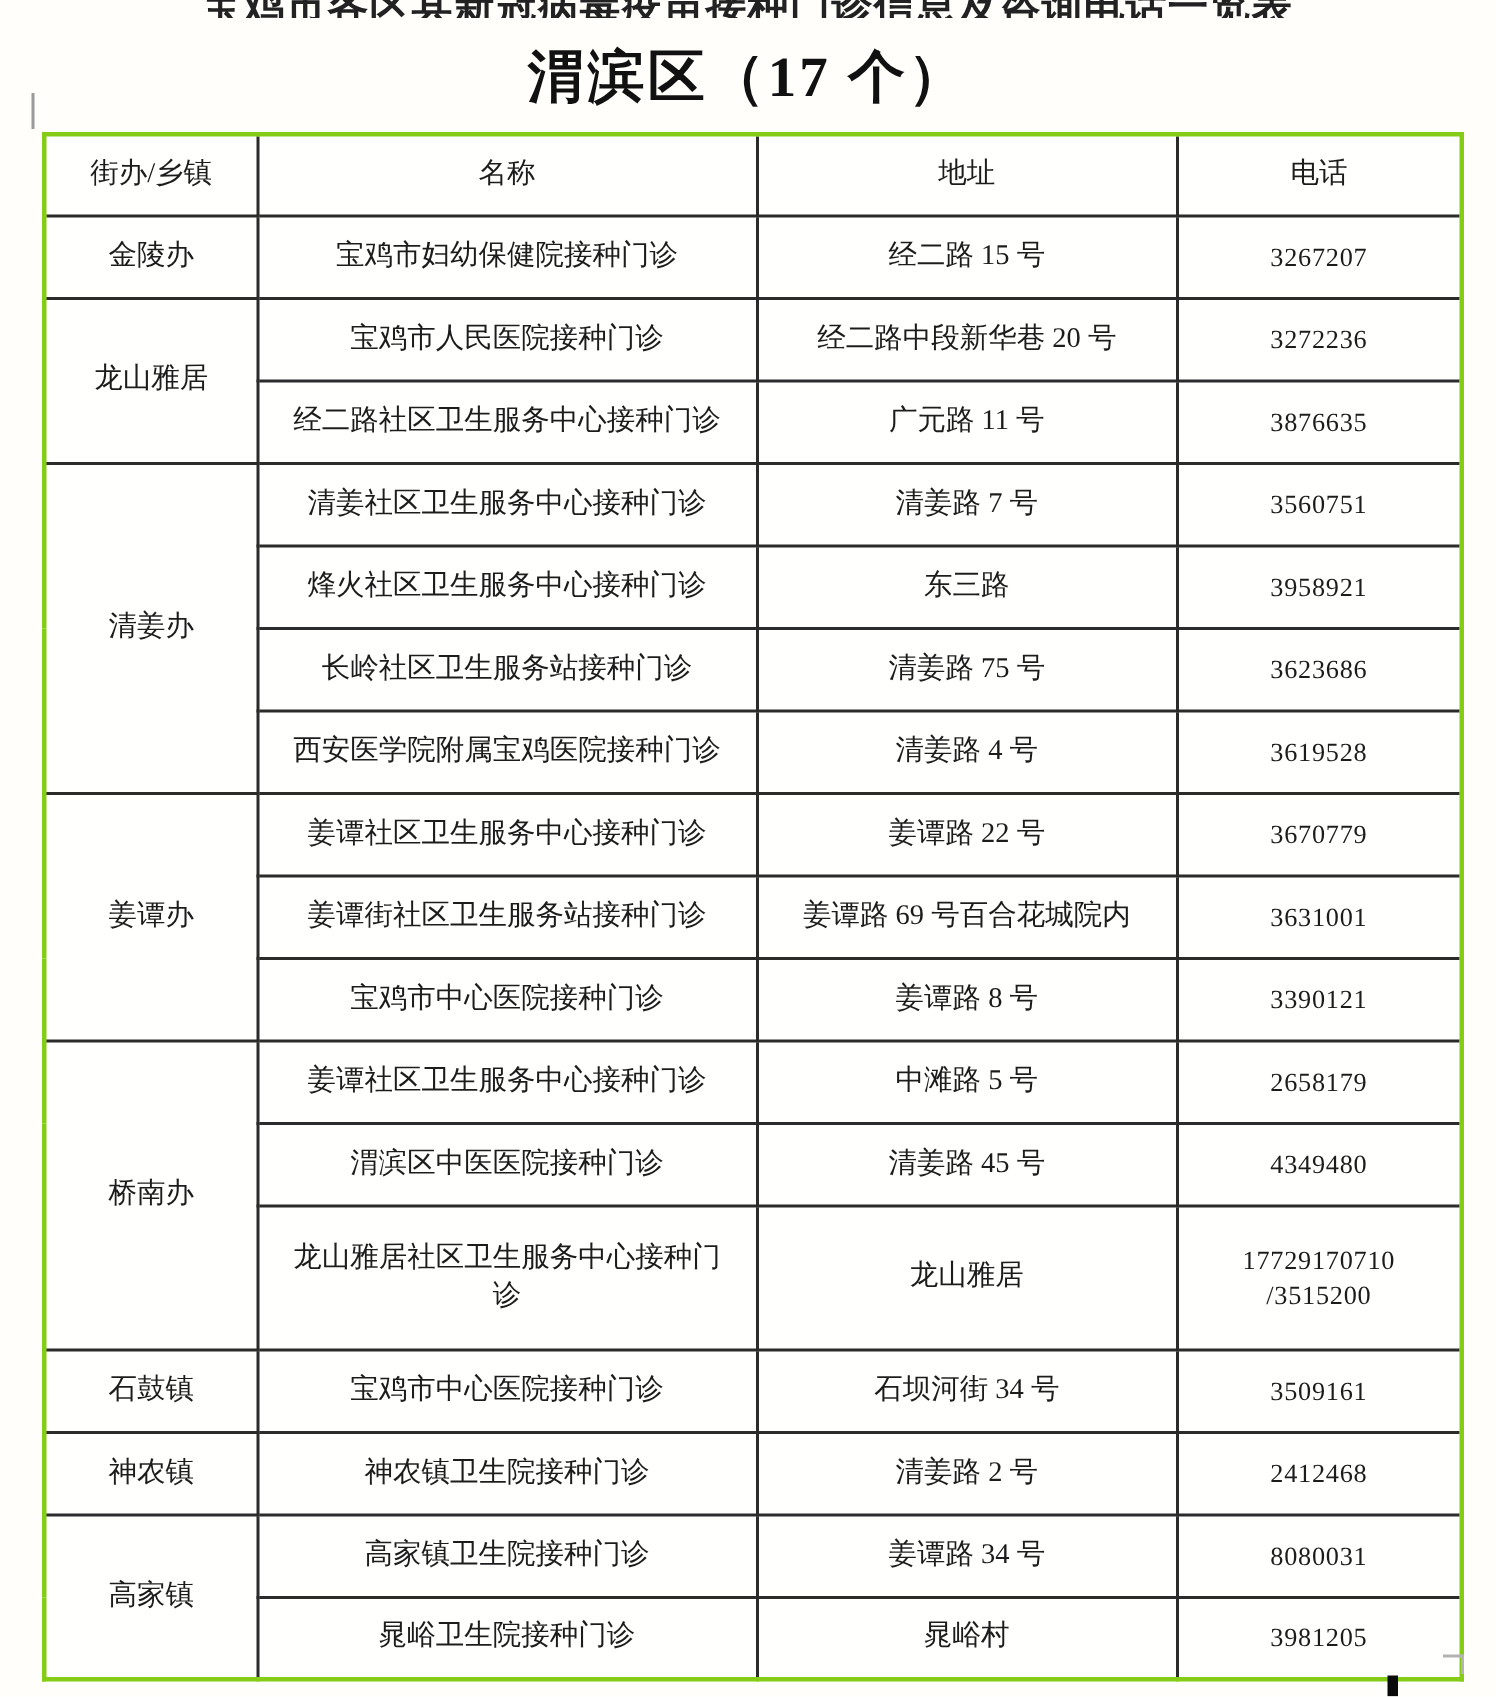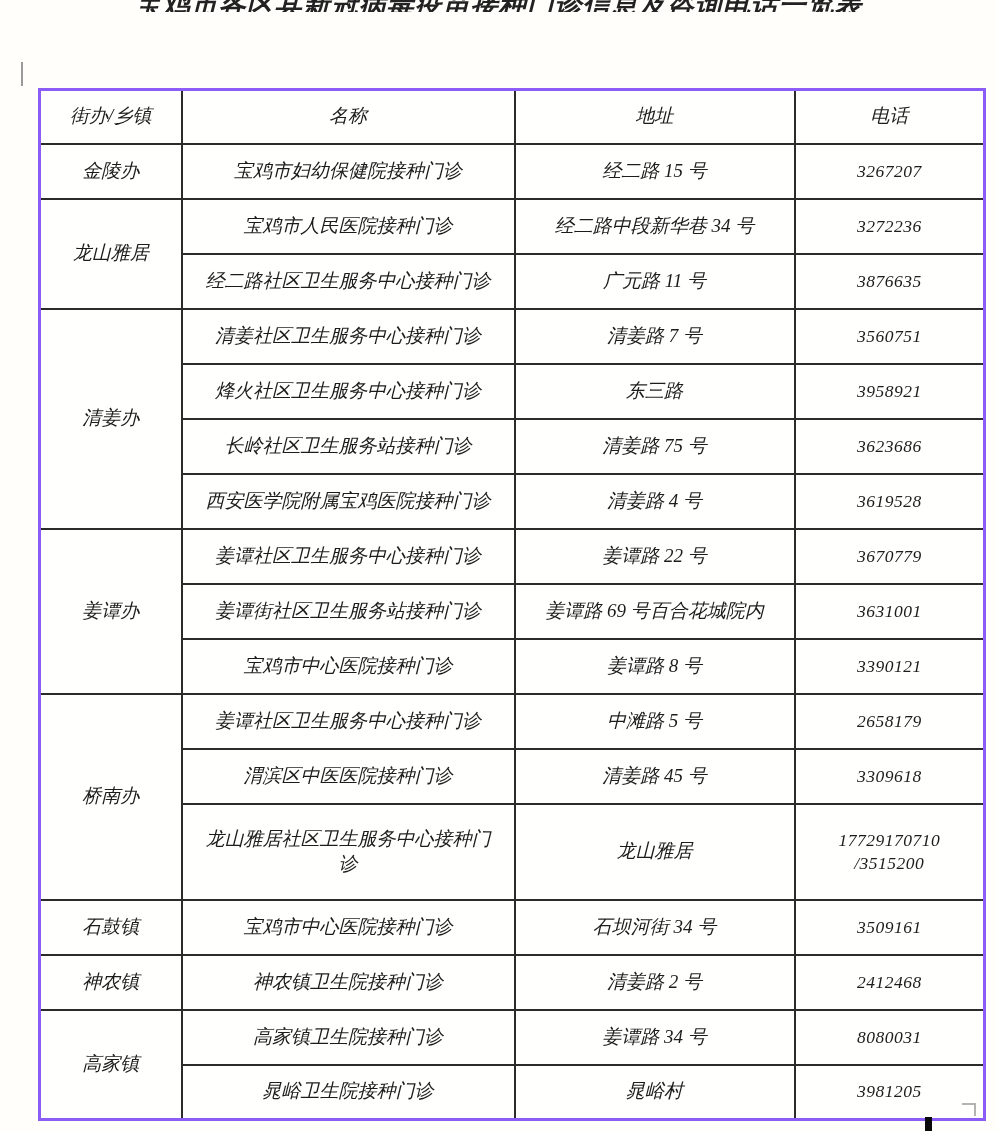--- a/index.html
+++ b/index.html
@@ -3,21 +3,20 @@
 <meta charset="utf-8">
 <style>
   html, body { margin:0; padding:0; background:#ffffff; }
   .page {
     position:relative;
     width:997px; height:1131px;
     background:#fffefb;
     overflow:hidden;
     font-family:"Liberation Serif","DejaVu Serif",serif;
     color:#1a1a1a;
-    font-style:italic;
   }
   
   .cropped-clip {
     position:absolute; top:0; left:0; right:0; height:12px;
     overflow:hidden; text-align:center;
   }
   .cropped-line {
     display:inline-block;
     font-weight:bold; font-size:27px; line-height:30px;
     letter-spacing:1px; white-space:nowrap;
@@ -31,22 +30,21 @@
     position:absolute; top:26px; left:0; width:100%;
     margin:0; text-align:center;
     font-size:38px; font-weight:bold; letter-spacing:2px;
     color:#111;
   }
   table.clinics {
     position:absolute; top:88px; left:28px;
     width:945px;
     border-collapse:collapse; table-layout:fixed;
     background:#fffffe;
-    border:3px solid #8b5cf6;
-    margin-left:10px;
+    border:3px solid #84cc16;
   }
   .clinics th, .clinics td {
     border:2px solid #2b2b2b;
     text-align:center; vertical-align:middle;
     font-size:19px; line-height:1.3;
     padding:2px 6px;
     white-space:pre-line;
     color:#1c1c1c;
     overflow:hidden;
   }
@@ -73,20 +71,21 @@
 <body>
 
 <div class="page">
 
   <div class="cropped-clip">
     <span class="cropped-line">宝鸡市各区县新冠病毒疫苗接种门诊信息及咨询电话一览表</span>
   </div>
 
   <div class="left-cursor"></div>
 
+  <h1 class="title">渭滨区（17 个）</h1>
 
   <table class="clinics">
     <colgroup>
       <col style="width:142px">
       <col style="width:333px">
       <col style="width:280px">
       <col style="width:190px">
     </colgroup>
     <thead>
       <tr>
@@ -99,21 +98,21 @@
     <tbody id="table-body">
         <tr>
           <td rowspan="1">金陵办</td>
           <td>宝鸡市妇幼保健院接种门诊</td>
           <td>经二路 15 号</td>
           <td class="phone">3267207</td>
         </tr>
         <tr>
           <td rowspan="2">龙山雅居</td>
           <td>宝鸡市人民医院接种门诊</td>
-          <td>经二路中段新华巷 34 号</td>
+          <td>经二路中段新华巷 20 号</td>
           <td class="phone">3272236</td>
         </tr>
         <tr>
           <td>经二路社区卫生服务中心接种门诊</td>
           <td>广元路 11 号</td>
           <td class="phone">3876635</td>
         </tr>
         <tr>
           <td rowspan="4">清姜办</td>
           <td>清姜社区卫生服务中心接种门诊</td>
@@ -153,21 +152,21 @@
         </tr>
         <tr>
           <td rowspan="3">桥南办</td>
           <td>姜谭社区卫生服务中心接种门诊</td>
           <td>中滩路 5 号</td>
           <td class="phone">2658179</td>
         </tr>
         <tr>
           <td>渭滨区中医医院接种门诊</td>
           <td>清姜路 45 号</td>
-          <td class="phone">3309618</td>
+          <td class="phone">4349480</td>
         </tr>
         <tr class="tall">
           <td>龙山雅居社区卫生服务中心接种门
 诊</td>
           <td>龙山雅居</td>
           <td class="phone">17729170710
 /3515200</td>
         </tr>
         <tr>
           <td rowspan="1">石鼓镇</td>

